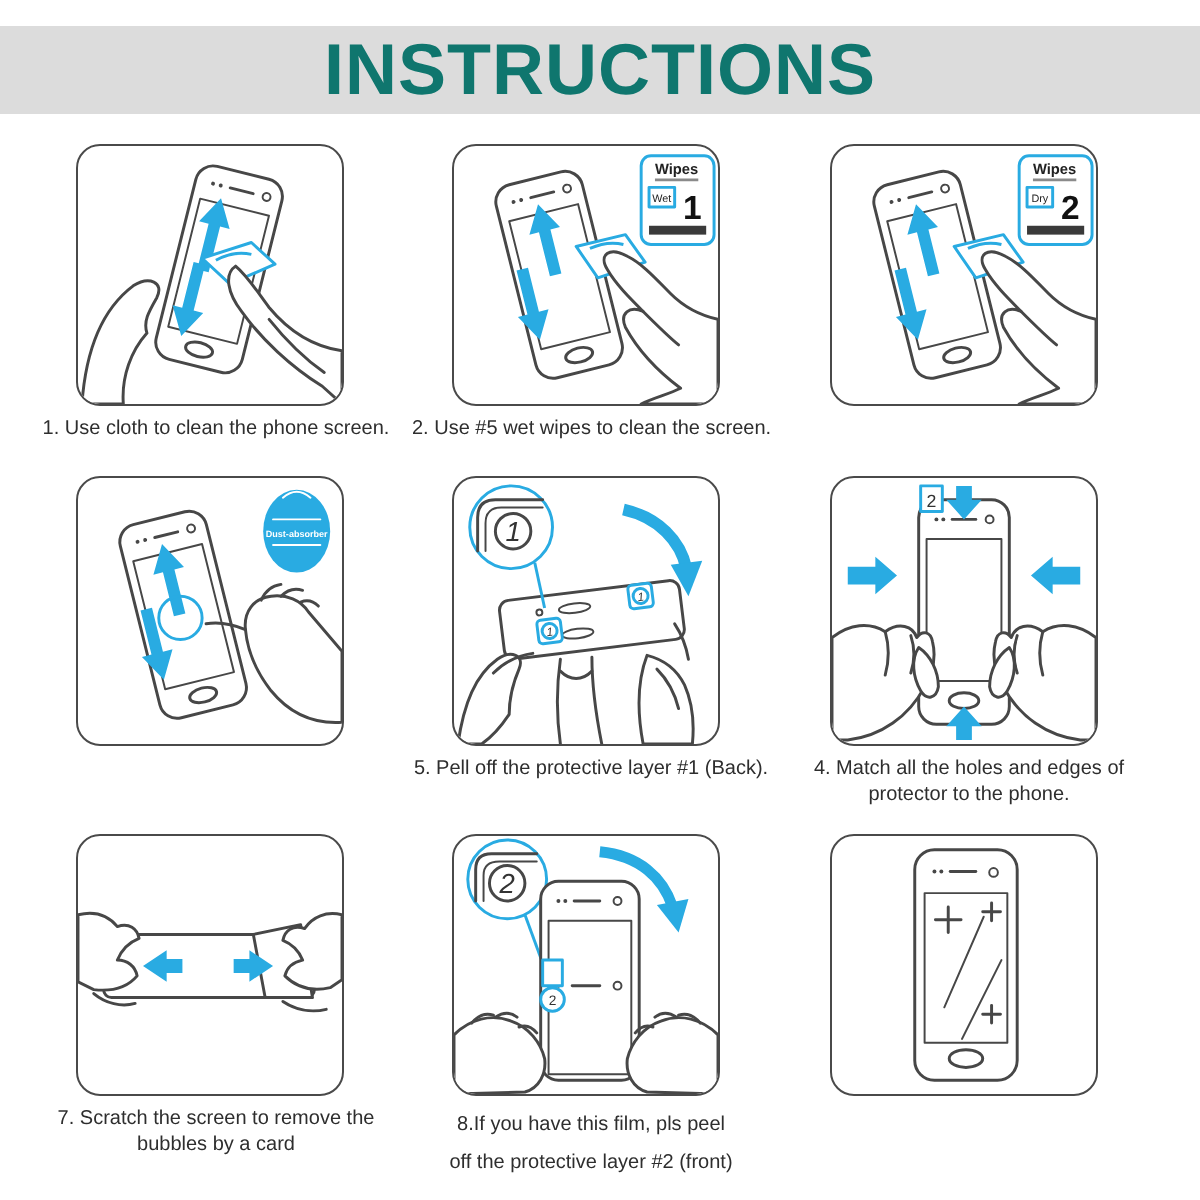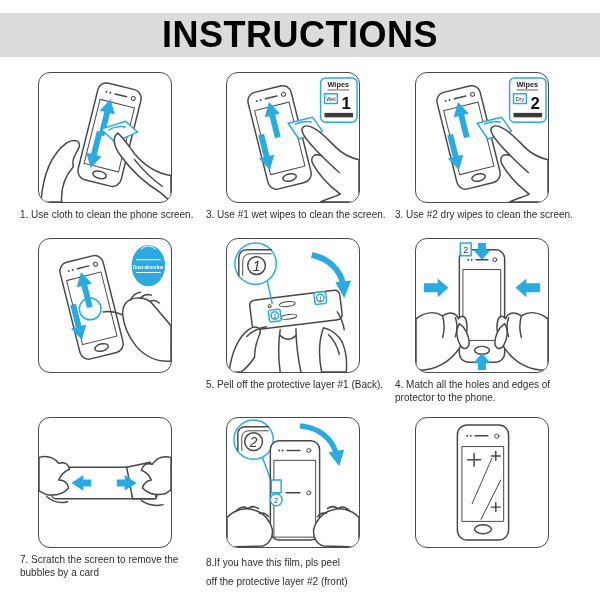--- a/index.html
+++ b/index.html
@@ -1,22 +1,22 @@
 <!DOCTYPE html>
 <html><head>
 <meta charset="utf-8">
 <style>
   * { margin:0; padding:0; box-sizing:border-box; }
   html,body { width:600px; height:600px; background:#fff; overflow:hidden;
               font-family:"Liberation Sans", sans-serif; }
   .band { margin-top:13px; height:44px; background:#dcdcdc;
           display:flex; align-items:center; justify-content:center; }
-  .band h1 { font-size:36px; font-weight:bold; color:#000000; letter-spacing:.5px; }
+  .band h1 { font-size:36px; font-weight:bold; color:#0f766e; letter-spacing:.5px; }
   .grid { margin:15px 6px 0 12px; display:grid; grid-template-columns:186px 189px 189px; }
-  .cell { padding:0 2px; }
+  .cell { padding:0 2px;text-align:center; }
   .r1 { margin-bottom:17px; }
   .r2 { margin-bottom:13px; }
   .panel { width:134px; margin:0 auto; border:1.6px solid #4a4a4a; border-radius:12px;
            overflow:hidden; background:#fff; }
   .r1 .panel { height:131px; }
   .r2 .panel { height:135px; }
   .r3 .panel { height:131px; }
   .panel svg { display:block; width:100%; height:100%; }
   .caption { margin:5px 0 0 6px; font-size:10px; line-height:13px; color:#2e2e2e; white-space:pre; }
   .caption.loose { line-height:19px; }
@@ -103,21 +103,21 @@
           <rect class="cynw" x="95" y="5" width="37" height="45" rx="5"></rect>
           <text class="pkg-t" x="113" y="14" font-size="7.5" text-anchor="middle">Wipes</text>
           <rect x="102" y="16.5" width="22" height="1.4" fill="#8a8a8a"></rect>
           <rect class="cyn" x="99" y="21" width="13" height="10"></rect>
           <text class="pkg-s" x="105.5" y="28.5" font-size="5.5" text-anchor="middle">Wet</text>
           <text class="pkg-n" x="121" y="37" font-size="17" text-anchor="middle">1</text>
           <rect x="99" y="40.5" width="29" height="4.5" fill="#3a3a3a"></rect>
         </g>
       </svg>
     </div>
-    <div class="caption">3. Use #1 wet wipes to clean the screen.</div>
+    <div class="caption">2. Use #5 wet wipes to clean the screen.</div>
   </div>
 
   <div class="cell r1">
     <div class="panel">
       <svg viewBox="0 0 134 131" preserveAspectRatio="none">
         <g transform="rotate(-14 53 66)">
           <rect class="lnw" x="31" y="15" width="45" height="101" rx="9"></rect>
           <rect class="thin" x="35.5" y="33" width="36" height="67"></rect>
           <circle class="dot" cx="40" cy="24" r="1"></circle>
             <circle class="dot" cx="44" cy="24" r="1"></circle>
@@ -139,21 +139,20 @@
           <rect class="cynw" x="95" y="5" width="37" height="45" rx="5"></rect>
           <text class="pkg-t" x="113" y="14" font-size="7.5" text-anchor="middle">Wipes</text>
           <rect x="102" y="16.5" width="22" height="1.4" fill="#8a8a8a"></rect>
           <rect class="cyn" x="99" y="21" width="13" height="10"></rect>
           <text class="pkg-s" x="105.5" y="28.5" font-size="5.5" text-anchor="middle">Dry</text>
           <text class="pkg-n" x="121" y="37" font-size="17" text-anchor="middle">2</text>
           <rect x="99" y="40.5" width="29" height="4.5" fill="#3a3a3a"></rect>
         </g>
       </svg>
     </div>
-    <div class="caption">3. Use #2 dry wipes to clean the screen.</div>
   </div>
 
   <div class="cell r2">
     <div class="panel">
       <svg viewBox="0 0 134 135" preserveAspectRatio="none">
         <g transform="rotate(-14 53 70)">
           <rect class="lnw" x="31" y="19" width="45" height="101" rx="9"></rect>
           <rect class="thin" x="35.5" y="37" width="36" height="67"></rect>
           <circle class="dot" cx="40" cy="28" r="1"></circle>
             <circle class="dot" cx="44" cy="28" r="1"></circle>

